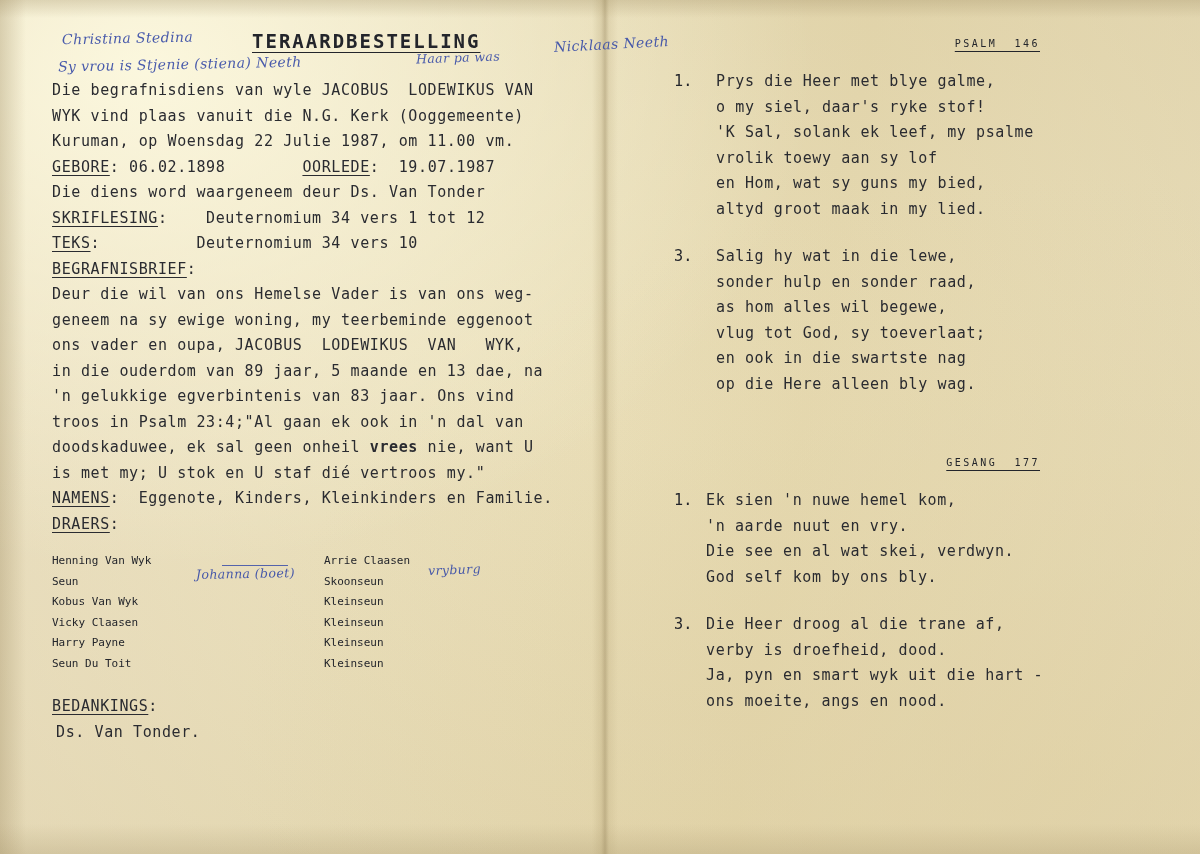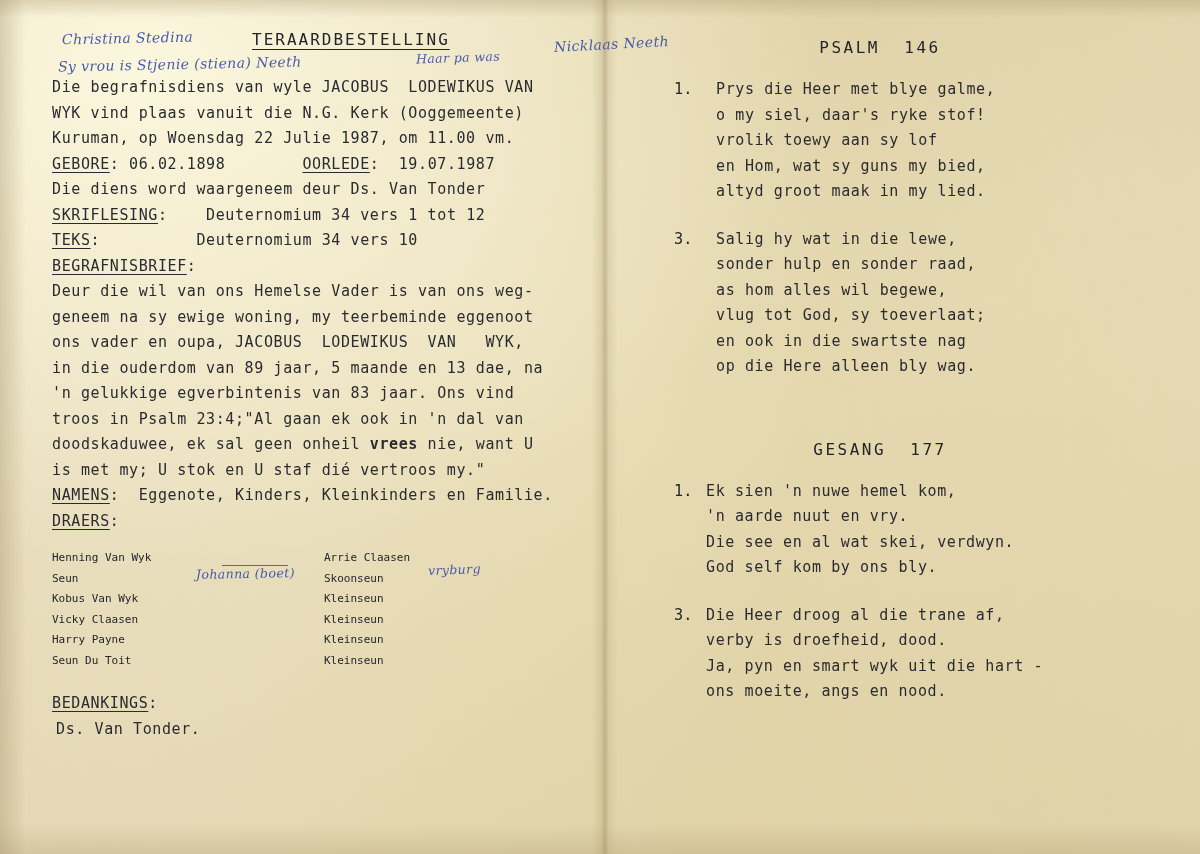--- a/index.html
+++ b/index.html
@@ -93,31 +93,33 @@
 
   .strike-ink {
     position: absolute;
     height: 1.4px;
     background: #3a4ea8;
     opacity: 0.85;
     z-index: 3;
   }
 
   .title {
-    font-size: 16px;
+    font-size: 19px;
     letter-spacing: 2px;
     text-decoration: underline;
     text-underline-offset: 4px;
     white-space: pre;
+    font-weight: bold;
   }
 
   .heading-center {
-    text-align: center;
-    font-size: 16px;
+    text-align: right;
+    font-size: 10px;
     letter-spacing: 2.5px;
+    text-decoration: underline;
     text-underline-offset: 4px;
     white-space: pre;
   }
 
   .verse {
     position: relative;
     margin-bottom: 14px;
   }
   .verse-num {
     position: absolute;
@@ -214,20 +216,21 @@
 
     <div class="heading-center" style="width:320px; margin-left:60px;">PSALM  146</div>
 
     <div class="spacer-20"></div>
 
     <div class="verse" style="margin-left:14px;">
       <div class="verse-num">1.</div>
       <div class="verse-lines">
         <div class="line">Prys die Heer met blye galme,</div>
         <div class="line">o my siel, daar's ryke stof!</div>
+        <div class="line">'K Sal, solank ek leef, my psalme</div>
         <div class="line">vrolik toewy aan sy lof</div>
         <div class="line">en Hom, wat sy guns my bied,</div>
         <div class="line">altyd groot maak in my lied.</div>
       </div>
     </div>
 
     <div class="spacer-8"></div>
 
     <div class="verse" style="margin-left:14px;">
       <div class="verse-num">3.</div>

